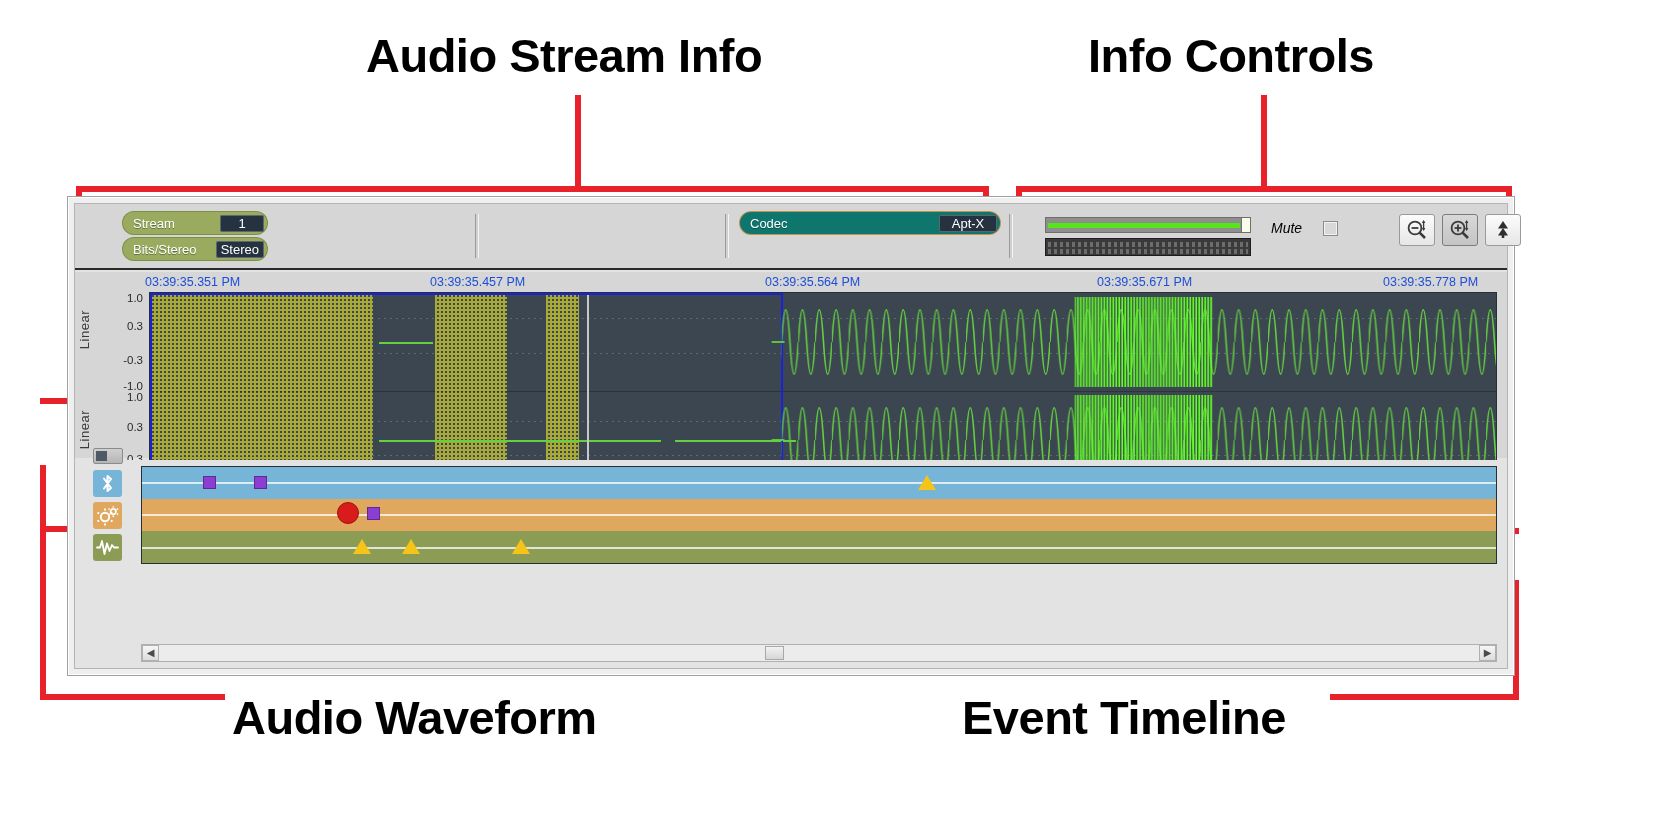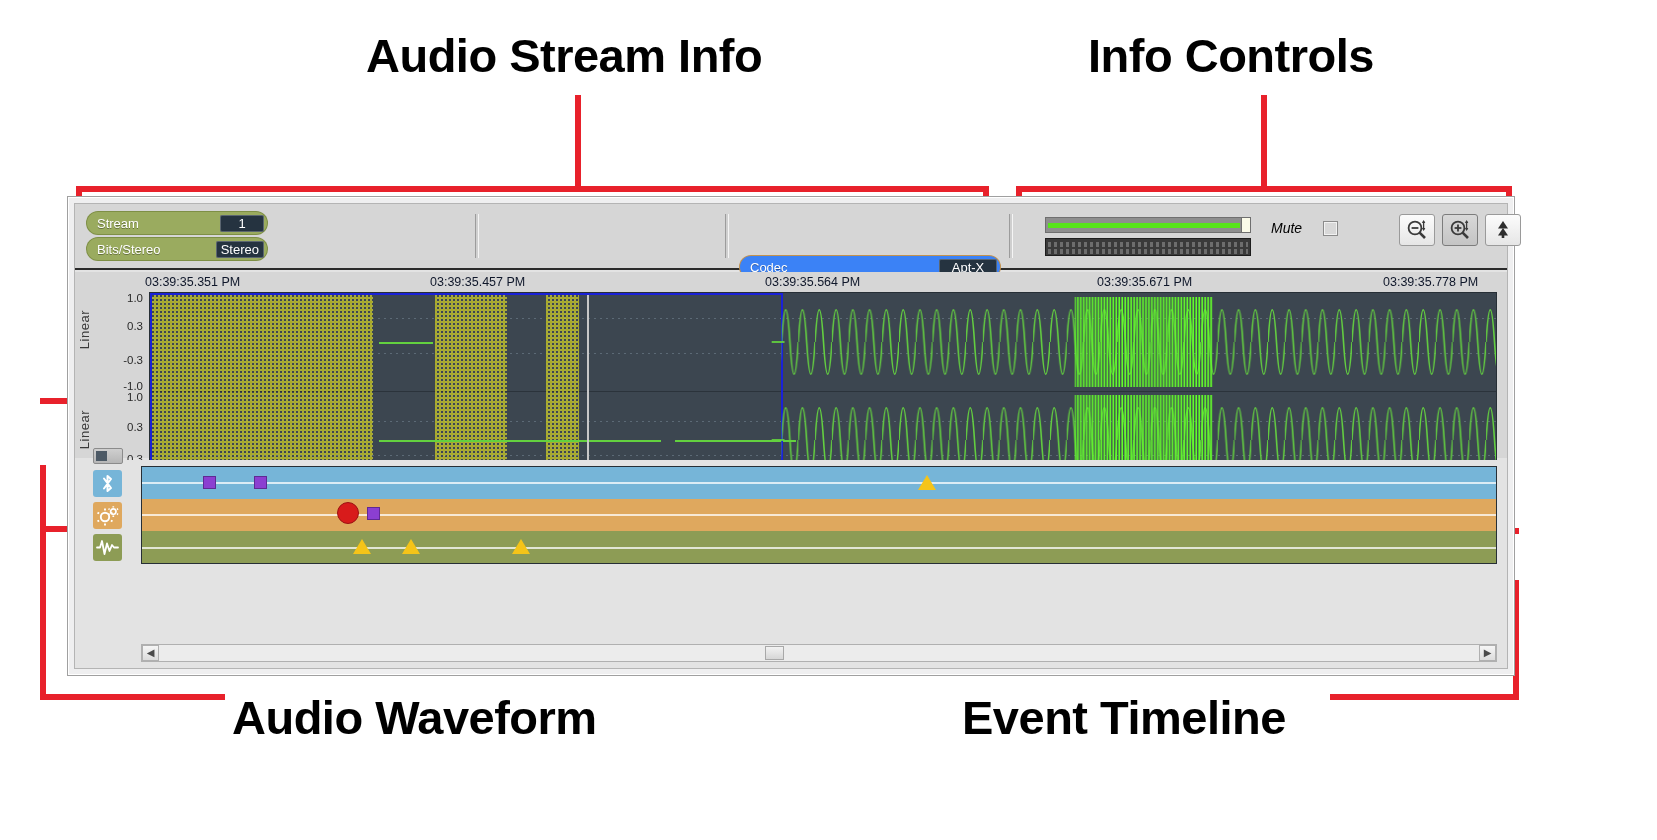--- a/index.html
+++ b/index.html
@@ -78,23 +78,23 @@
     height:22px;
     border-radius:11px;
     margin-bottom:4px;
     display:flex;
     align-items:center;
     padding:0 3px 0 10px;
     font-size:13px;
     color:#ffffff;
     text-shadow:0 1px 0 rgba(0,0,0,.35);
   }
-  .pill.green  { background:#9aab5f; box-shadow:0 0 0 1px #7e8f45; }
+  .pill.green  { background:#9aab5f; box-shadow:0 0 0 1px #7e8f45;margin-left:36px; }
   .pill.blue   { background:#8dc3dd; box-shadow:0 0 0 1px #6ba5c2; }
-  .pill.tan    { background:#3b82f6; box-shadow:0 0 0 1px #c2924f;margin-top:44px; }
+  .pill.tan    { background:#0f766e; box-shadow:0 0 0 1px #c2924f; }
   .pill .lbl{ flex:1; white-space:nowrap; }
   .pill .val{
     background:#253340;
     color:#ffffff;
     font-size:13px;
     text-align:center;
     border-radius:2px;
     padding:1px 5px;
     min-width:34px;
     box-shadow:0 0 0 1px rgba(255,255,255,.25) inset;
@@ -192,21 +192,21 @@
   #waveform-panel{
     position:absolute;
     left:0; top:68px; right:0; height:186px;
     background:#d6d6d6;
   }
   #time-axis{
     position:absolute; left:0; top:0; right:0; height:20px;
   }
   .time-tick{
     position:absolute; top:3px;
-    font-size:12.5px; color:#0f172a;
+    font-size:12.5px; color:#1d4ed8;
     white-space:nowrap;
   }
   #ylabels{
     position:absolute; left:0; top:20px; width:74px; bottom:0;
   }
   .axis-name{
     position:absolute; left:2px;
     writing-mode:vertical-rl;
     transform:rotate(180deg);
     font-size:13px; color:#3a3a3a;

